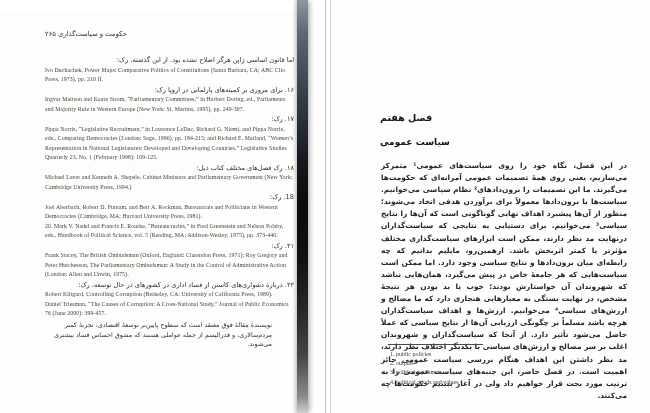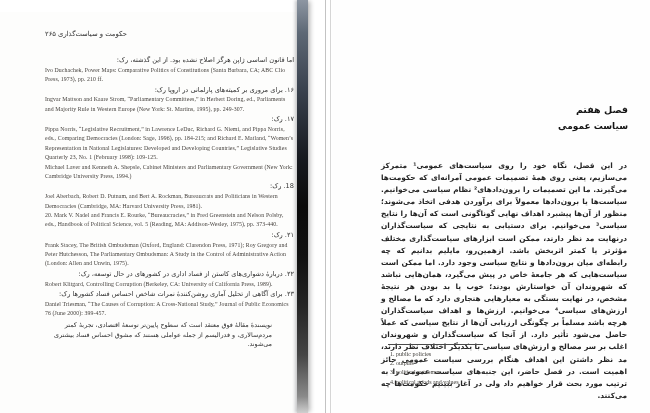--- a/index.html
+++ b/index.html
@@ -26,23 +26,23 @@
   .pencil{position:absolute;left:352px;top:0;width:8px;height:31px;
           background:linear-gradient(90deg,#d8bd80 0%,#7a5a30 25%,#241708 45%,#150d06 58%,#8a6a38 78%,#d8bd80 100%);
           clip-path:polygon(12% 0,88% 0,62% 76%,50% 100%,38% 76%);}
   .corner-streak{position:absolute;left:609px;top:0;width:40px;height:5px;
           background:linear-gradient(90deg,#3c3a32 0%,#6b6448 35%,#cfc278 65%,#ece4a4 100%);
           border-radius:0 0 2px 2px;}
   .smudge{position:absolute;left:600px;top:184px;width:15px;height:24px;
           background:radial-gradient(closest-side,rgba(208,206,130,.75),rgba(208,206,130,0));}
   
   .page-right{position:absolute;left:332px;top:0;width:318px;height:413px;background:#fefefe;}
-  .r-head{position:absolute;left:380px;top:104px;width:248px;text-align:right;direction:rtl;}
+  .r-head{position:absolute;left:380px;top:112px;width:248px;text-align:left;direction:rtl;}
   .chapter-label{font-size:9.5px;font-weight:bold;color:#141414;line-height:12px;}
-  .chapter-title{font-size:9px;font-weight:bold;color:#141414;line-height:12px;margin-top:4px;}
+  .chapter-title{font-size:9px;font-weight:bold;color:#141414;line-height:12px;margin-top:12px;}
   .r-body{position:absolute;left:381px;top:160px;width:246px;direction:rtl;text-align:justify;
           font-size:7.4px;line-height:12.1px;color:#262626;font-weight:bold;}
   .fn-rule{position:absolute;left:388px;top:344px;width:95px;height:1px;background:#4a4a4a;}
   .fn-list{position:absolute;left:390px;top:350px;direction:ltr;}
   .fn-item{font-size:6px;line-height:9.2px;color:#3c3a36;text-align:left;
            font-family:"Liberation Serif","DejaVu Serif",serif;}
 </style>
 </head>
 <body>
 
@@ -51,29 +51,29 @@
   <div class="page-left">
     <div class="pl-inner">
       <div class="pl-header">حکومت و سیاست‌گذاری ۲۶۵</div>
 
       <div class="it-fa">اما قانون اساسی ژاپن هرگز اصلاح نشده بود. از این گذشته، رک:</div>
       <div class="it-en">Ivo Duchachek, Power Maps: Comparative Politics of Constitutions (Santa Barbara, CA; ABC Clio Press, 1973), pp. 210 ff.</div>
       <div class="it-fa">۱۶. برای مروری بر کمیته‌های پارلمانی در اروپا رک:</div>
       <div class="it-en">Ingvar Mattson and Kaare Strom, “Parliamentary Committees,” in Herbert Doring, ed., Parliaments and Majority Rule in Western Europe (New York: St. Martins, 1995), pp. 249-307.</div>
       <div class="it-fa">۱۷. رک:</div>
       <div class="it-en">Pippa Norris, “Legislative Recruitment,” in Lawrence LeDuc, Richard G. Niemi, and Pippa Norris, eds., Comparing Democracies (London: Sage, 1996), pp. 184-215; and Richard E. Matland, “Women’s Representation in National Legislatures: Developed and Developing Countries,” Legislative Studies Quarterly 23, No. 1 (February 1998): 109-125.</div>
+      <div class="it-fa">۱۸. رک فصل‌های مختلف کتاب ذیل:</div>
       <div class="it-en">Michael Laver and Kenneth A. Shepsle, Cabinet Ministers and Parliamentary Government (New York: Cambridge University Press, 1994.)</div>
       <div class="it-fa">18. رک:</div>
       <div class="it-en">Joel Aberbach, Robert D. Putnam, and Bert A. Rockman, Bureaucrats and Politicians in Western Democracies (Cambridge, MA: Harvard University Press, 1981).</div>
       <div class="it-en">20. Mark V. Nadel and Francis E. Rourke, “Bureaucracies,” in Fred Greenstein and Nelson Polsby, eds., Handbook of Political Science, vol. 5 (Reading, MA: Addison-Wesley, 1975), pp. 373-440.</div>
       <div class="it-fa">۲۱. رک:</div>
       <div class="it-en">Frank Stacey, The British Ombudsman (Oxford, England: Clarendon Press, 1971); Roy Gregory and Peter Hutchesson, The Parliamentary Ombudsman: A Study in the Control of Administrative Action (London: Allen and Unwin, 1975).</div>
       <div class="it-fa">۲۲. دربارهٔ دشواری‌های کاستن از فساد اداری در کشورهای در حال توسعه، رک:</div>
       <div class="it-en">Robert Klitgard, Controlling Corruption (Berkeley, CA: University of California Press, 1989).</div>
-      <div class="it-fa">۲۳. برای آگاهی از تحلیل آماری روشن‌کنندهٔ نمرات شاخص احساس فساد کشورها رک:</div>
       <div class="it-en">Daniel Triesman, “The Causes of Corruption: A Cross-National Study,” Journal of Public Economics 76 (June 2000): 399-457.</div>
       <div class="it-fa it-note">نویسندهٔ مقالهٔ فوق معتقد است که سطوح پایین‌تر توسعهٔ اقتصادی، تجربهٔ کمتر مردم‌سالاری، و فدرالیسم از جمله عواملی هستند که مشوق احساس فساد بیشتری می‌شوند.</div>
     </div>
   </div>
 
   <div class="gutter"></div>
   <div class="edge-line-1"></div>
   <div class="edge-line-2"></div>
 
   <div class="pencil"></div>

